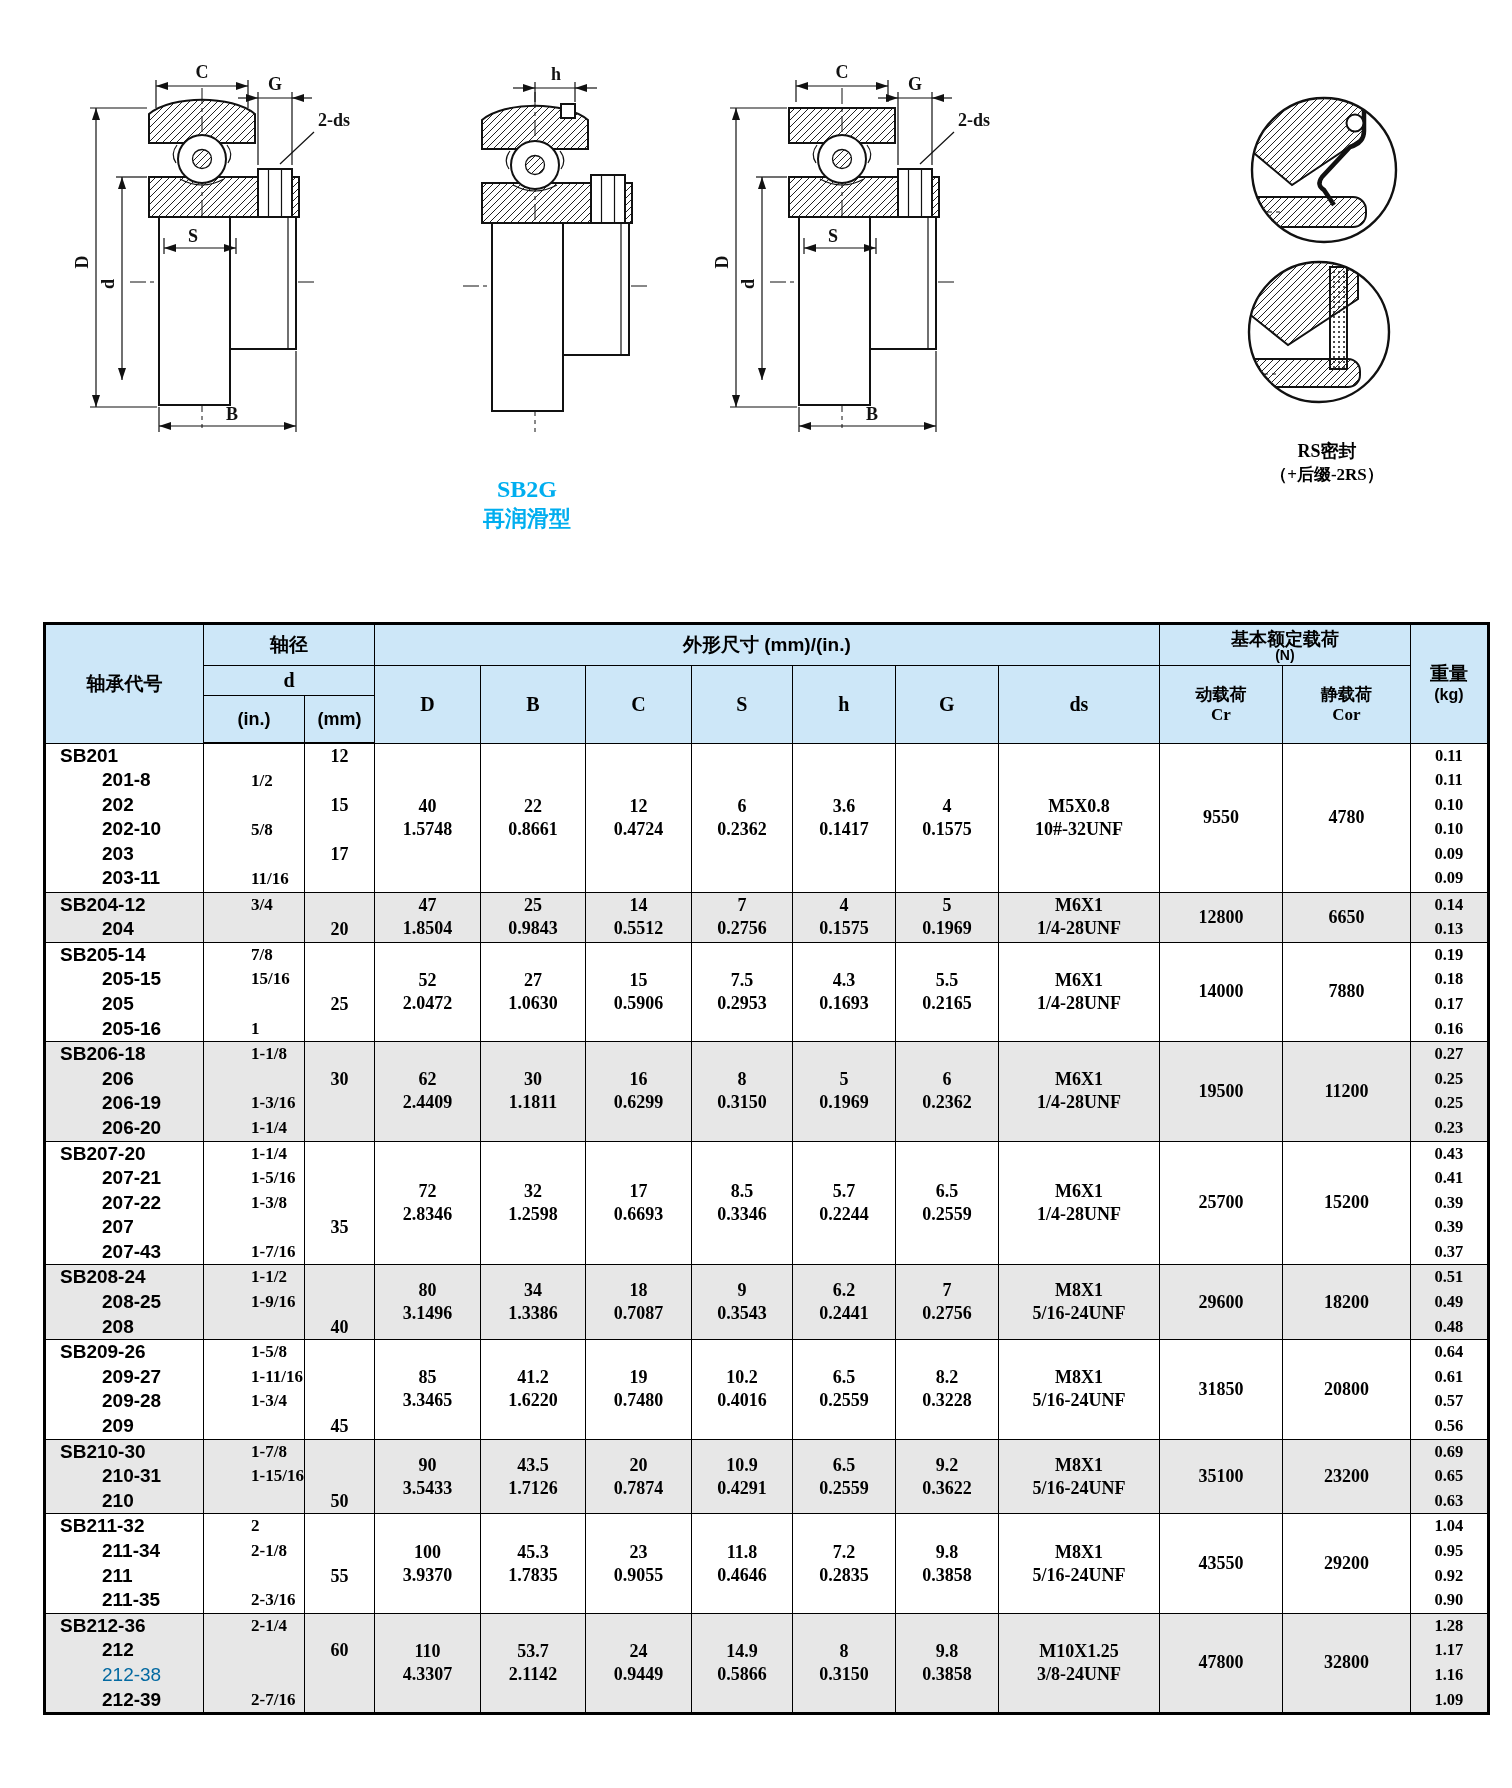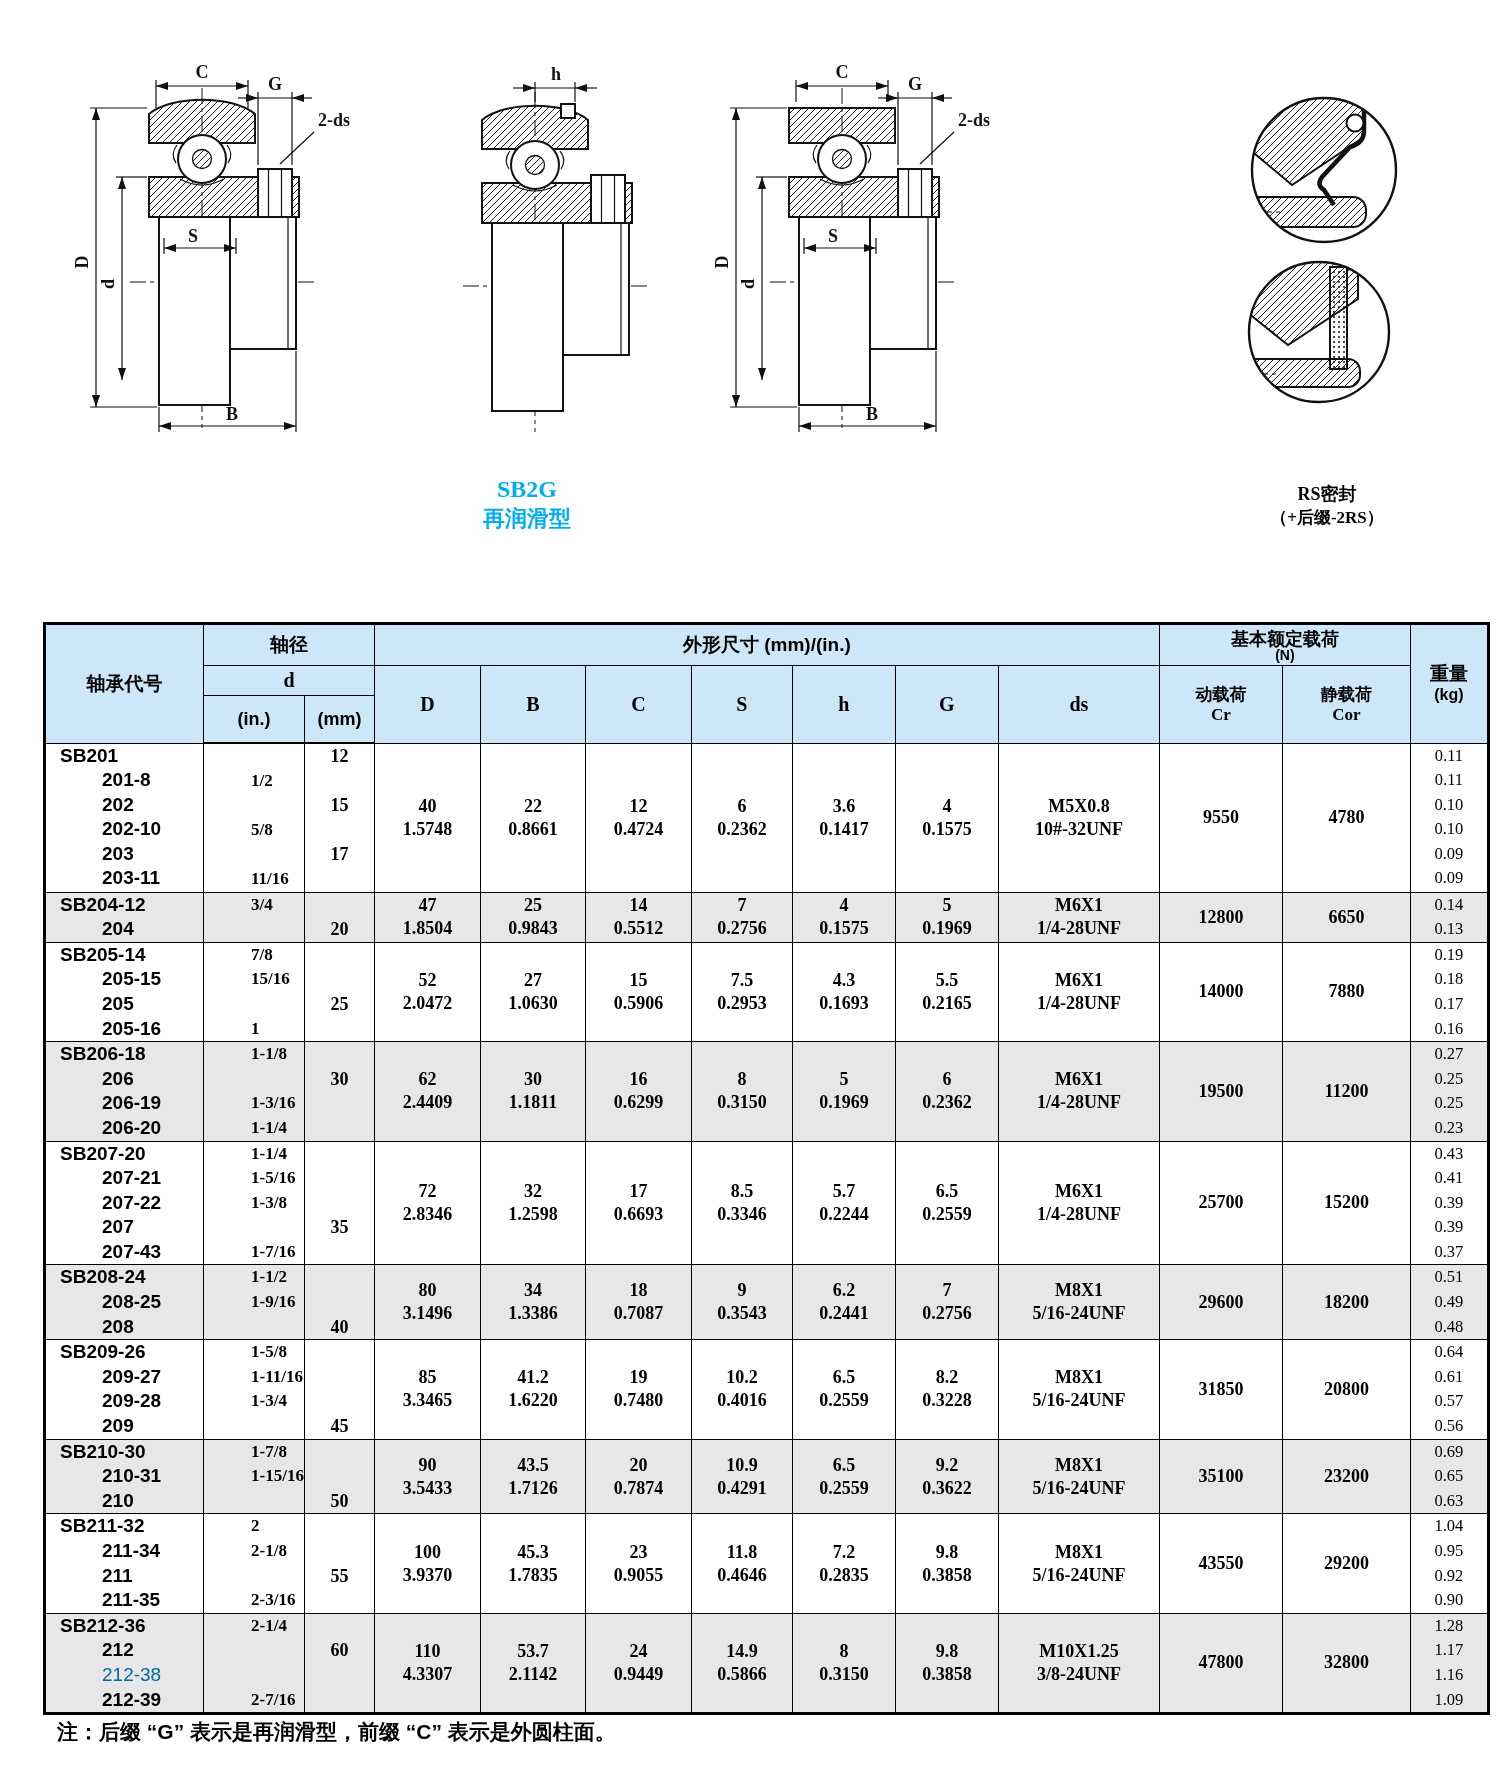--- a/index.html
+++ b/index.html
@@ -45,21 +45,21 @@
   .stack{vertical-align:top;}
   .ln-r{height:24.6px;line-height:24.6px;white-space:nowrap;}
   .code{font-family:"Liberation Sans",sans-serif;font-weight:700;font-size:19px;text-align:left;}
   .code.p{padding-left:14px;}
   .code.s{padding-left:56px;}
   .code.lt{font-weight:400;color:#0369a1;}
   .inch{font-family:"Liberation Serif",serif;font-weight:700;font-size:17px;text-align:left;padding-left:7px;margin-left:40px;}
   .mmv{font-family:"Liberation Serif",serif;font-weight:700;font-size:18px;text-align:center;}
   .two{font-family:"Liberation Serif",serif;font-weight:700;font-size:18px;text-align:center;line-height:23px;}
   .ldv{font-family:"Liberation Serif",serif;font-weight:700;font-size:18px;text-align:center;}
-  .wt{font-family:"Liberation Serif",serif;font-weight:400;font-size:16.5px;text-align:center;}
+  .wt{font-family:"Liberation Serif",serif;font-weight:700;font-size:16.5px;text-align:center;}
   #note{position:absolute;left:57px;top:1718px;font-size:21px;font-weight:bold;}
 </style>
 </head>
 <body>
 
 <div id="page">
 
   <svg class="abs" style="left:52px;top:50px;" width="300" height="400" viewBox="0 0 300 400">
     <defs>
       <pattern id="p1" patternUnits="userSpaceOnUse" width="7" height="7">
@@ -207,21 +207,21 @@
       <rect x="118" y="182" width="17" height="102" fill="url(#p5)" stroke="#111" stroke-width="2"></rect>
       <rect x="0" y="274" width="148" height="28" rx="12" fill="url(#p4)" stroke="#111" stroke-width="2"></rect>
       <path class="cl" d="M12,289 H66"></path>
     </g>
   </svg>
 
   <div class="abs figcap" style="left:397px;top:475px;width:260px;">
     <div class="l1">SB2G</div>
     <div class="l2">再润滑型</div>
   </div>
-  <div class="abs rscap" style="left:1212px;top:482px;width:230px;">
+  <div class="abs rscap" style="left:1212px;top:439px;width:230px;">
     <div class="l1">RS密封</div>
     <div class="l2">（+后缀-2RS）</div>
   </div>
 
   <table id="spec-table">
     <colgroup>
       <col style="width:159px">
         <col style="width:80px">
         <col style="width:70px">
       <col style="width:106px">
@@ -971,14 +971,13 @@
           <td class="stack">
             <div class="ln-r wt">1.28</div>
             <div class="ln-r wt">1.17</div>
             <div class="ln-r wt">1.16</div>
             <div class="ln-r wt">1.09</div>
           </td>
         </tr>
       </tbody>
   </table>
 
-  <div id="note">注：后缀 “G” 表示是再润滑型，前缀 “C” 表示是外圆柱面。</div>
 </div>
 
 </body></html>

